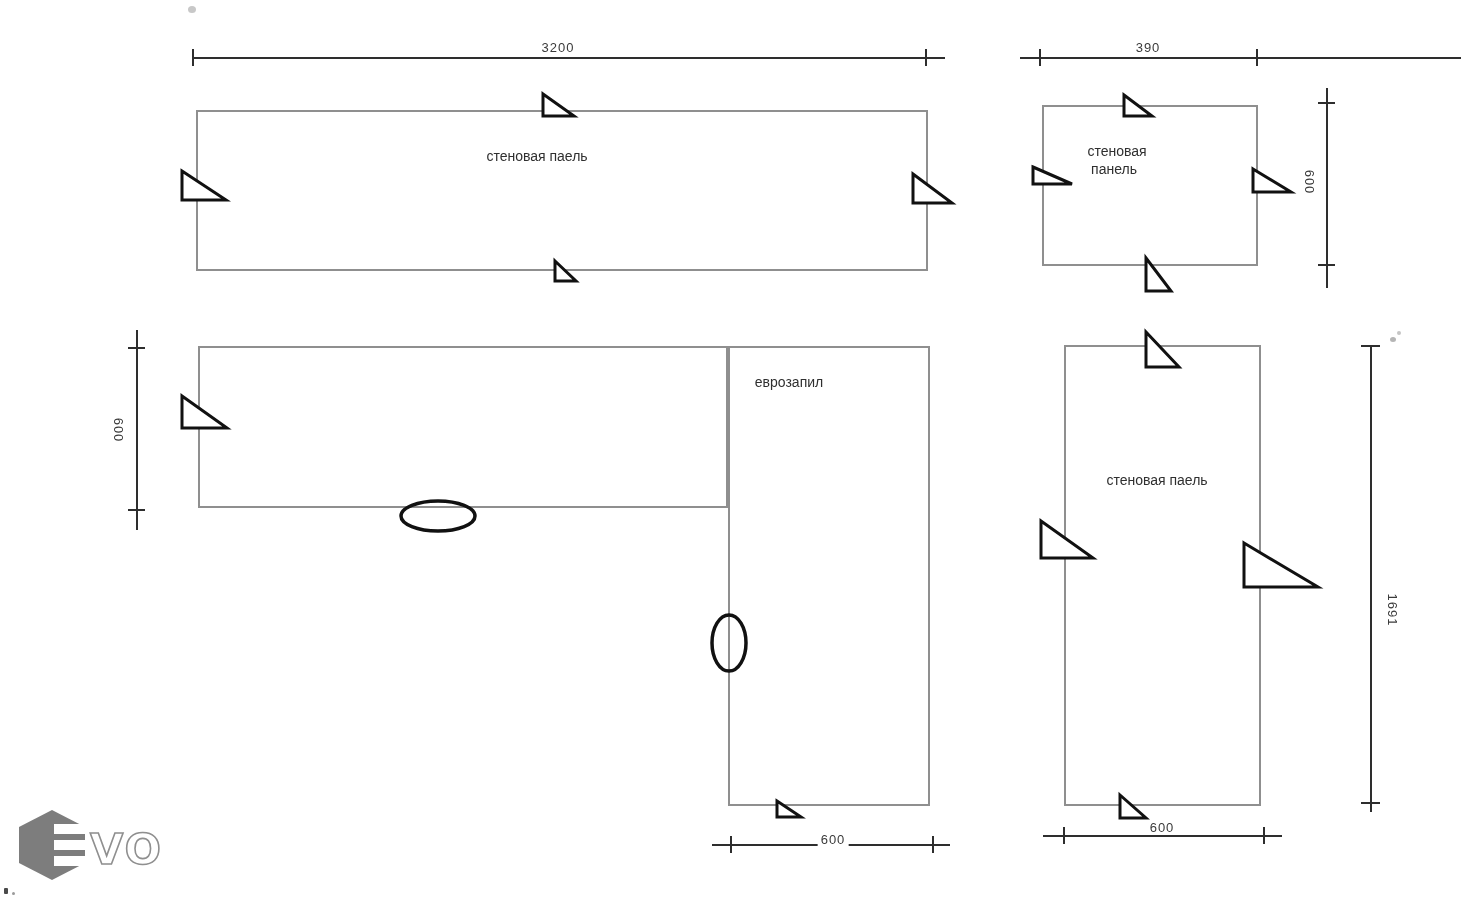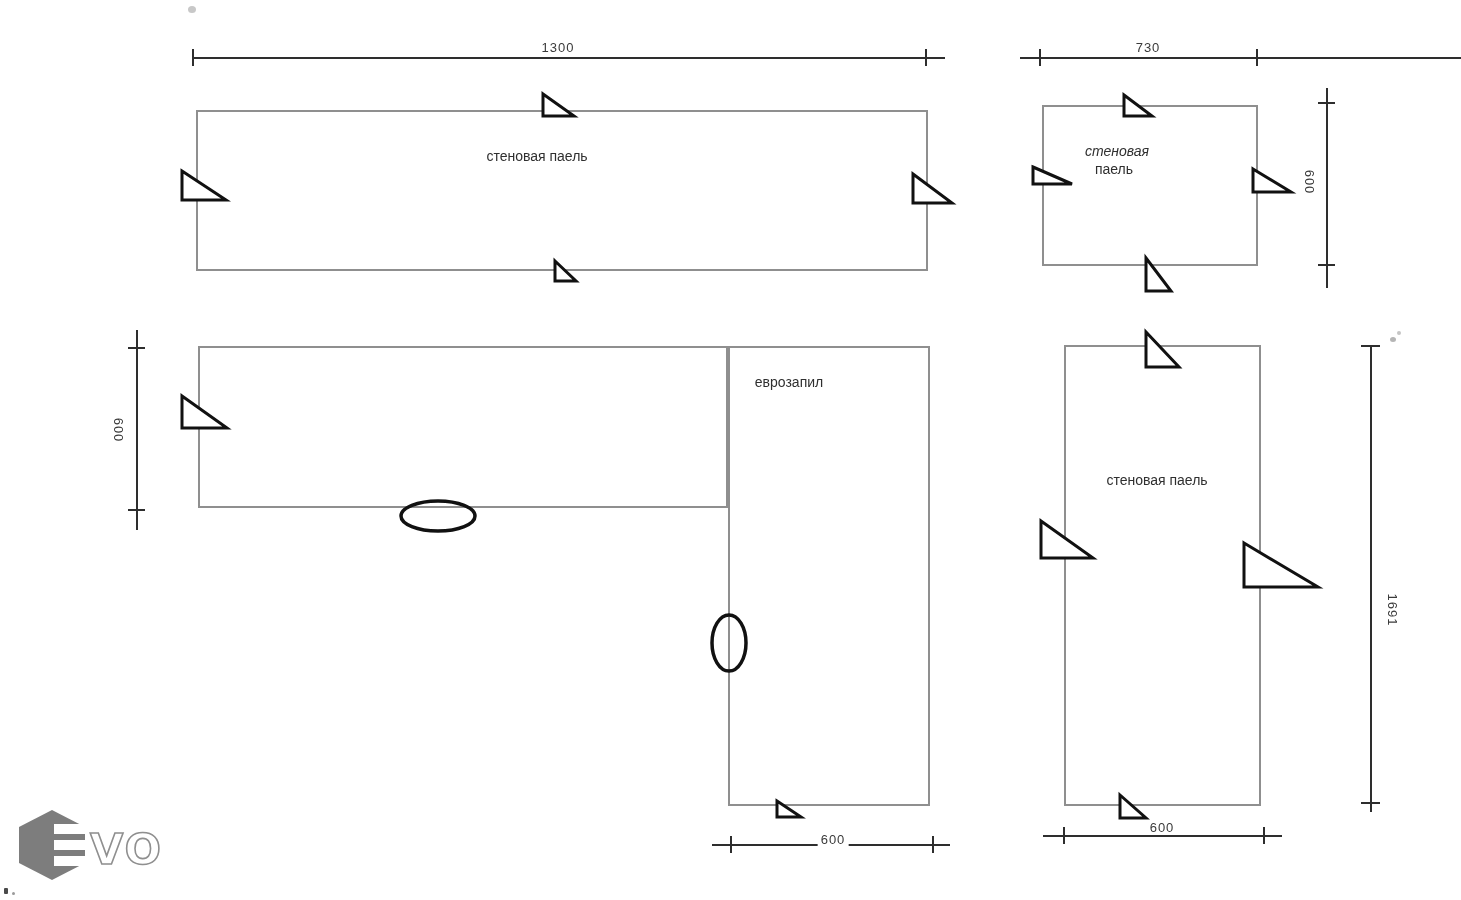--- a/index.html
+++ b/index.html
@@ -25,43 +25,43 @@
 <body>
 
 <div id="canvas">
 
   <div class="rect" style="left:196px;top:110px;width:732px;height:161px;"></div>
   <div class="plabel" style="left:537px;top:156px;">стеновая паель</div>
 
   <div class="dline" style="left:193px;top:57px;width:752px;height:2px;"></div>
   <div class="tick" style="left:192px;top:49px;width:2px;height:17px;"></div>
   <div class="tick" style="left:925px;top:49px;width:2px;height:17px;"></div>
-  <div class="dlabel" style="left:558px;top:47px;">1300</div>
+  <div class="dlabel" style="left:558px;top:47px;">3200</div>
 
   <svg class="tri" style="left:543px;top:94px;width:31px;height:22px;" viewBox="0 0 31 22">
       <polygon points="0,0 31,22 0,22"></polygon>
     </svg>
   <svg class="tri" style="left:182px;top:171px;width:44px;height:29px;" viewBox="0 0 44 29">
       <polygon points="0,0 44,29 0,29"></polygon>
     </svg>
   <svg class="tri" style="left:913px;top:174px;width:39px;height:29px;" viewBox="0 0 39 29">
       <polygon points="0,0 39,29 0,29"></polygon>
     </svg>
   <svg class="tri" style="left:555px;top:261px;width:21px;height:20px;" viewBox="0 0 21 20">
       <polygon points="0,0 21,20 0,20"></polygon>
     </svg>
 
   <div class="rect" style="left:1042px;top:105px;width:216px;height:161px;"></div>
-  <div class="plabel" style="left:1117px;top:151px;font-style:italic;">стеновая</div>
-  <div class="plabel" style="left:1114px;top:169px;">паель</div>
+  <div class="plabel" style="left:1117px;top:151px;">стеновая</div>
+  <div class="plabel" style="left:1114px;top:169px;">панель</div>
 
   <div class="dline" style="left:1020px;top:57px;width:441px;height:2px;"></div>
   <div class="tick" style="left:1039px;top:49px;width:2px;height:17px;"></div>
   <div class="tick" style="left:1256px;top:49px;width:2px;height:17px;"></div>
-  <div class="dlabel" style="left:1148px;top:47px;">730</div>
+  <div class="dlabel" style="left:1148px;top:47px;">390</div>
 
   <div class="dline" style="left:1326px;top:88px;width:2px;height:200px;"></div>
   <div class="tick" style="left:1318px;top:102px;width:17px;height:2px;"></div>
   <div class="tick" style="left:1318px;top:264px;width:17px;height:2px;"></div>
   <div class="dlabel rot" style="left:1309px;top:182px;">600</div>
 
   <svg class="tri" style="left:1124px;top:95px;width:28px;height:21px;" viewBox="0 0 28 21">
       <polygon points="0,0 28,21 0,21"></polygon>
     </svg>
   <svg class="tri" style="left:1033px;top:167px;width:39px;height:17px;" viewBox="0 0 39 17">

